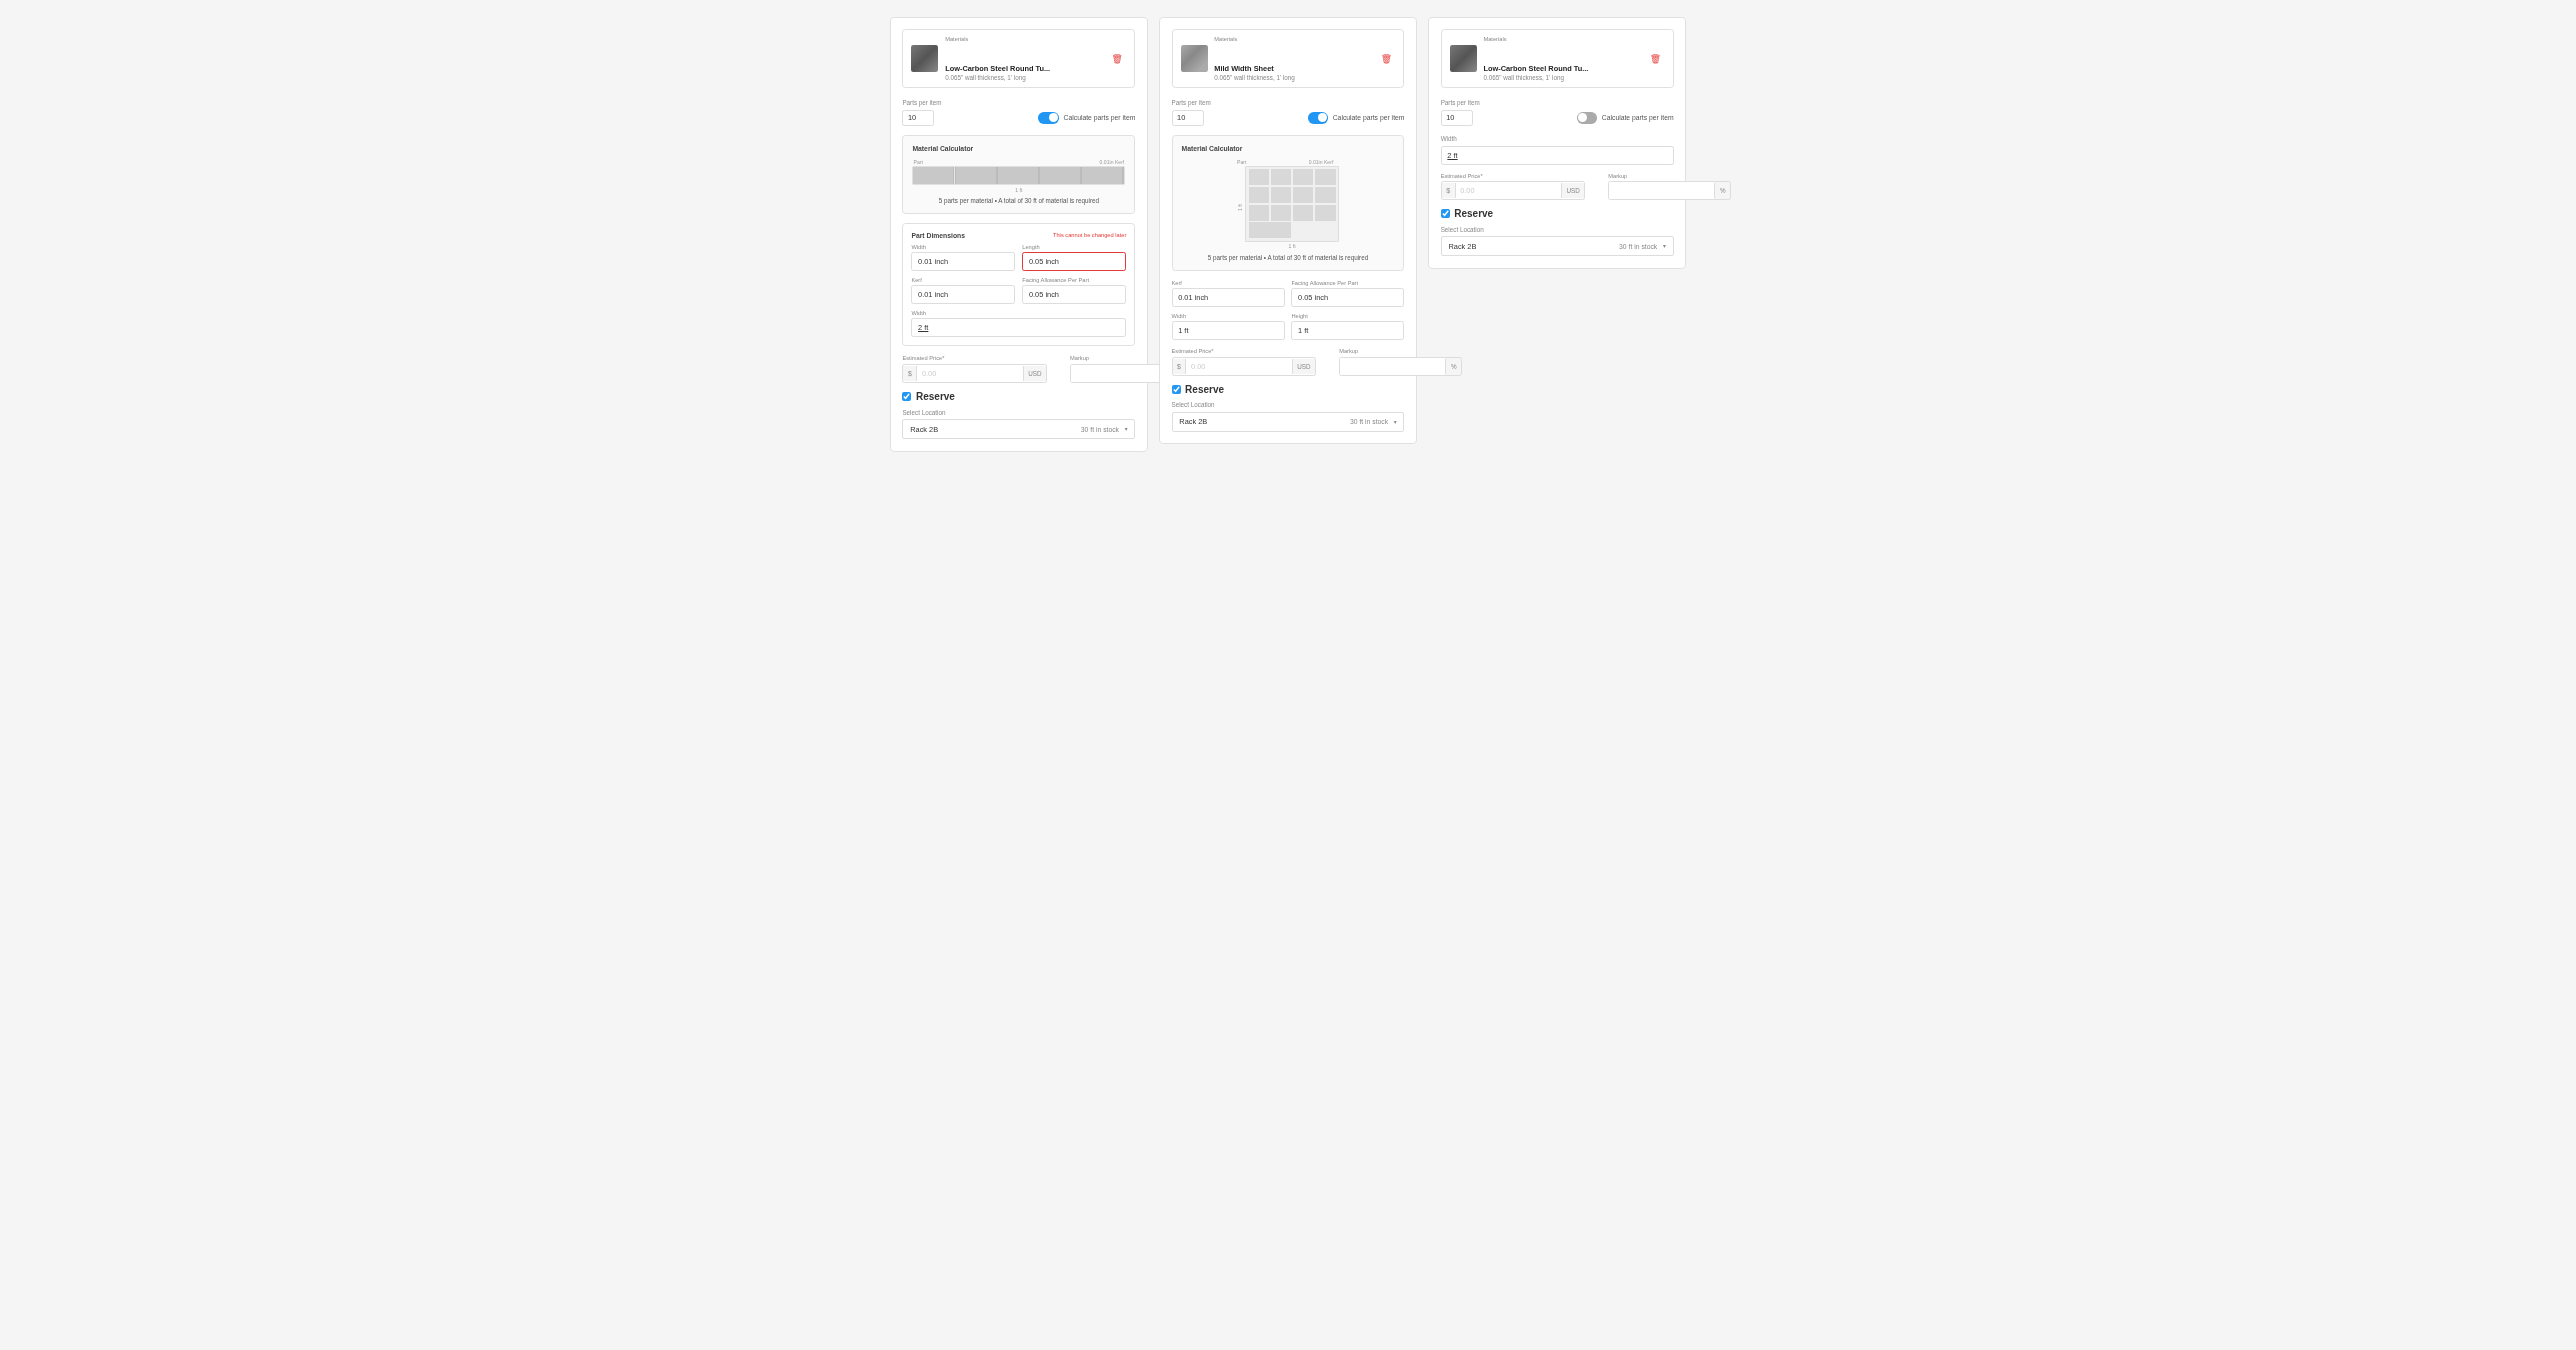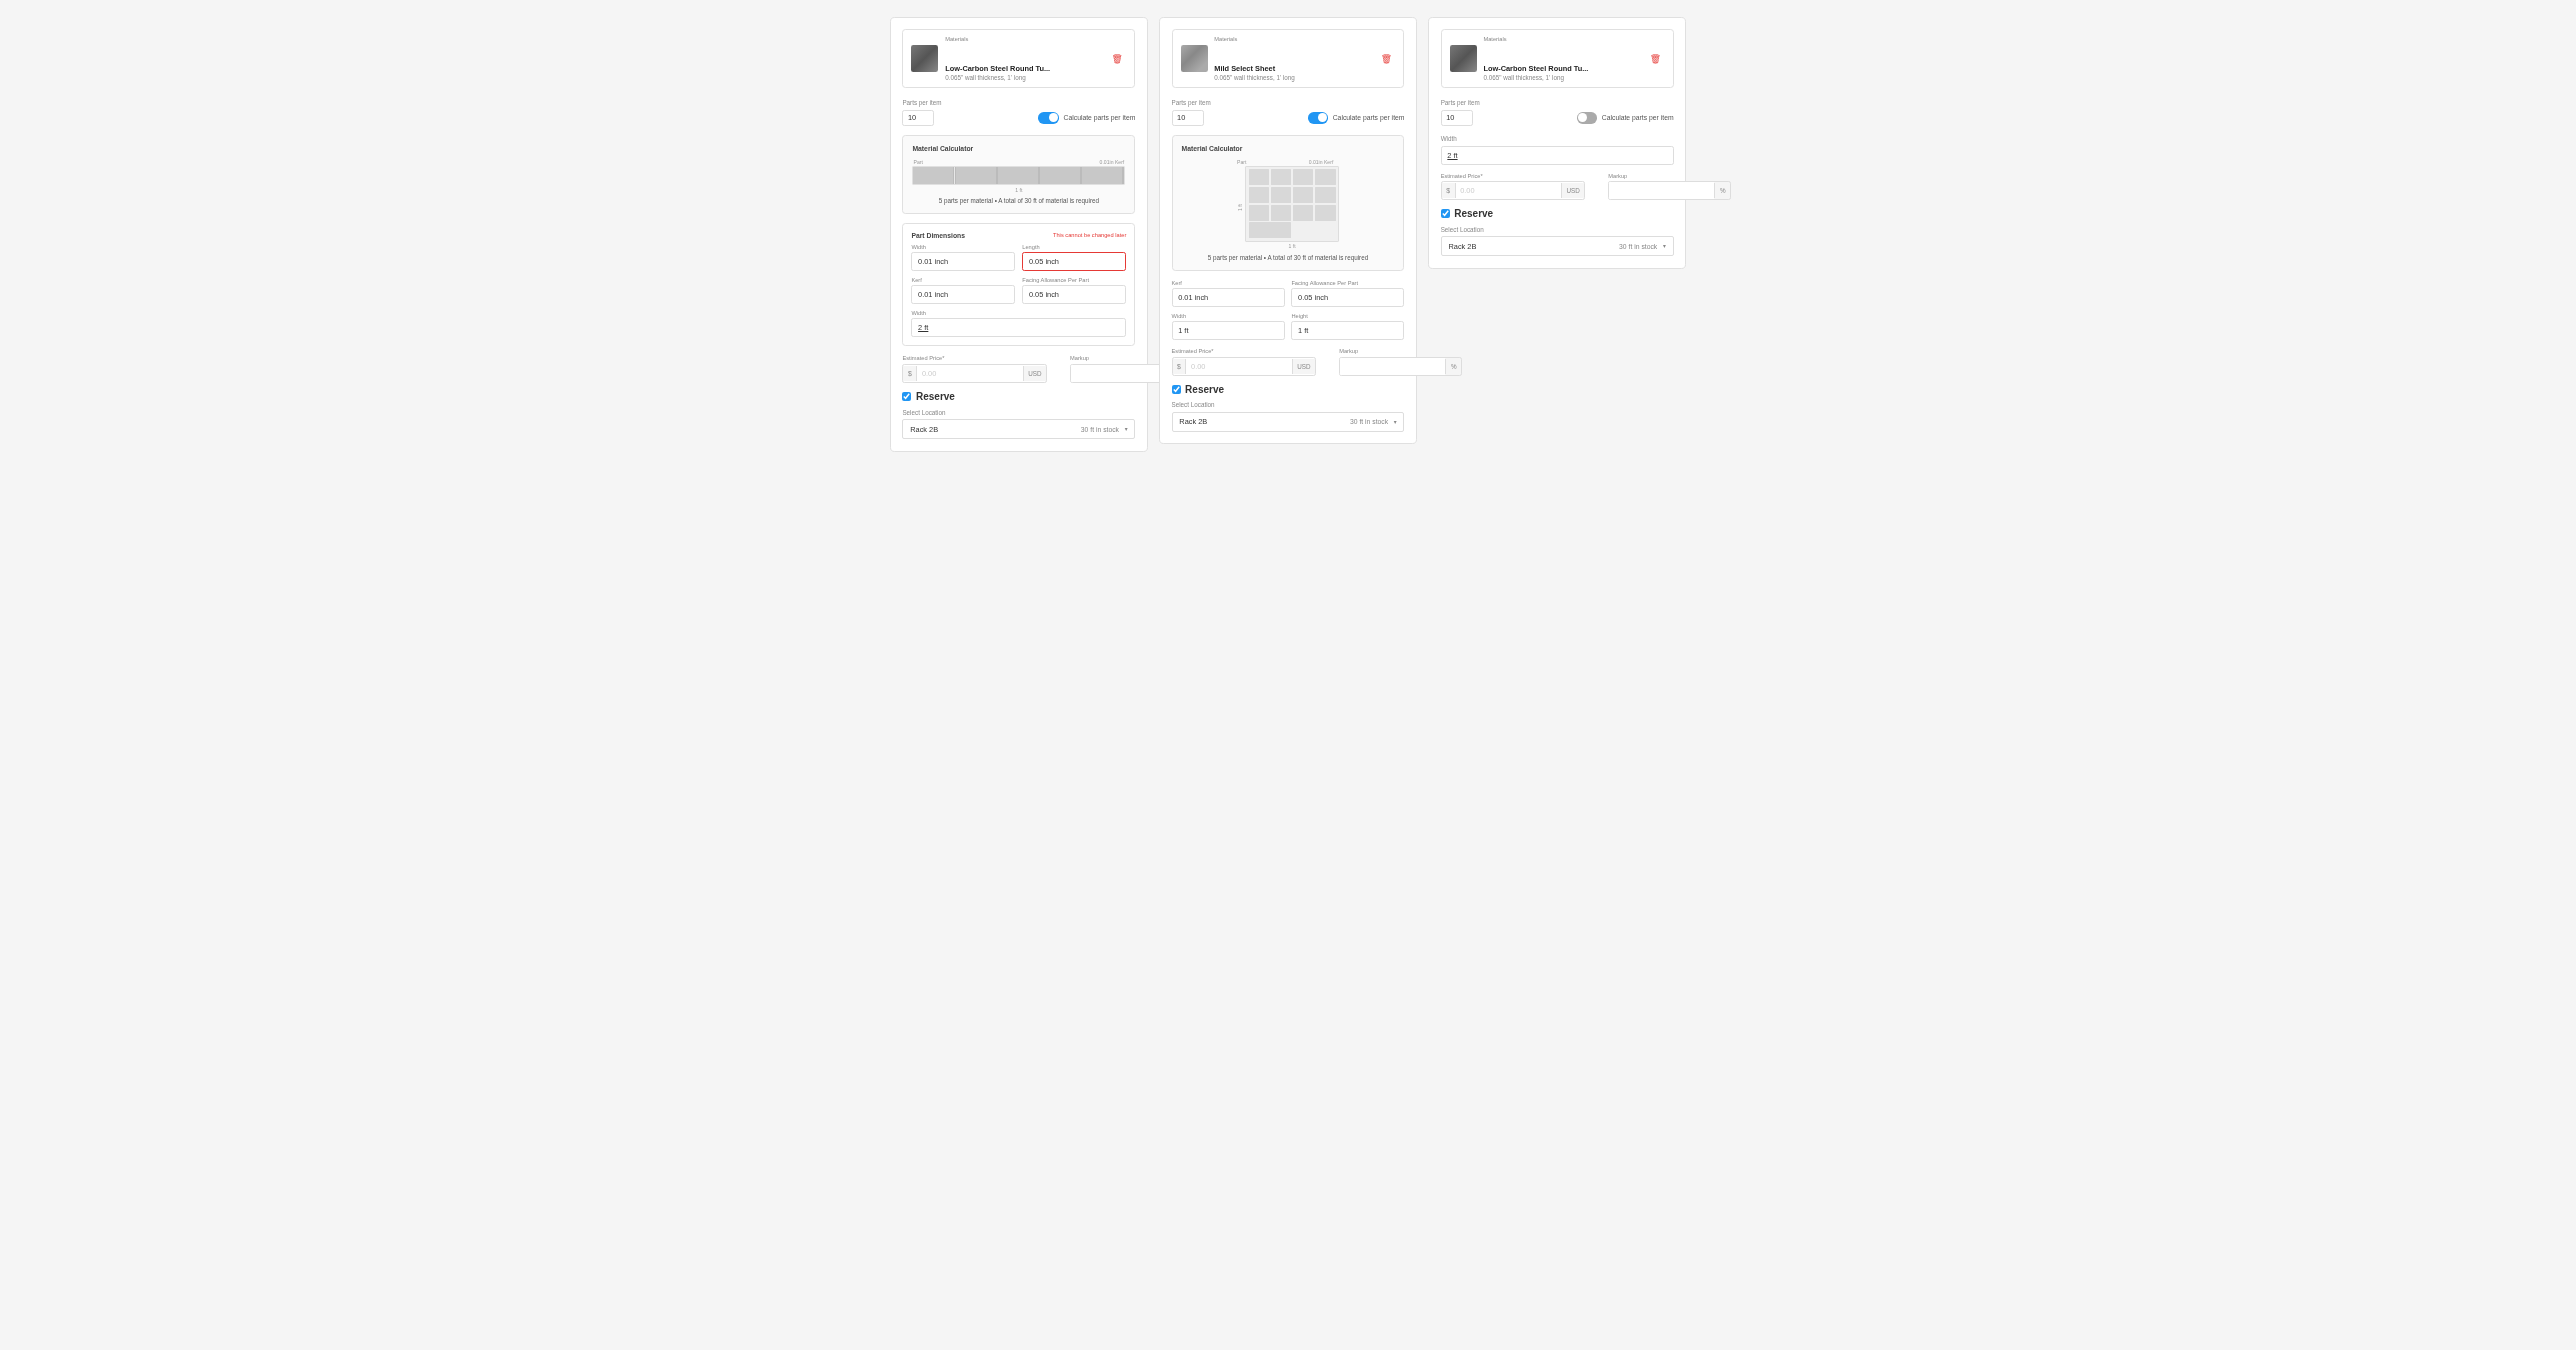--- a/index.html
+++ b/index.html
@@ -453,21 +453,21 @@
   </div>
 
   <div class="card">
 
     <div class="material-header">
       <div class="material-thumb">
         <div class="material-thumb-img sheet"></div>
       </div>
       <div class="material-info">
         <div class="material-label">Materials</div>
-        <div class="material-name">Mild Select Sheet</div>
+        <div class="material-name">Mild Width Sheet</div>
         <div class="material-sub">0.065" wall thickness, 1' long</div>
       </div>
       <button class="material-delete">🗑</button>
     </div>
 
     <div class="section-label">Parts per item</div>
     <div class="parts-row">
       <input class="parts-input" type="text" value="10" style="">
       <div class="toggle-row">
         <div class="toggle">

